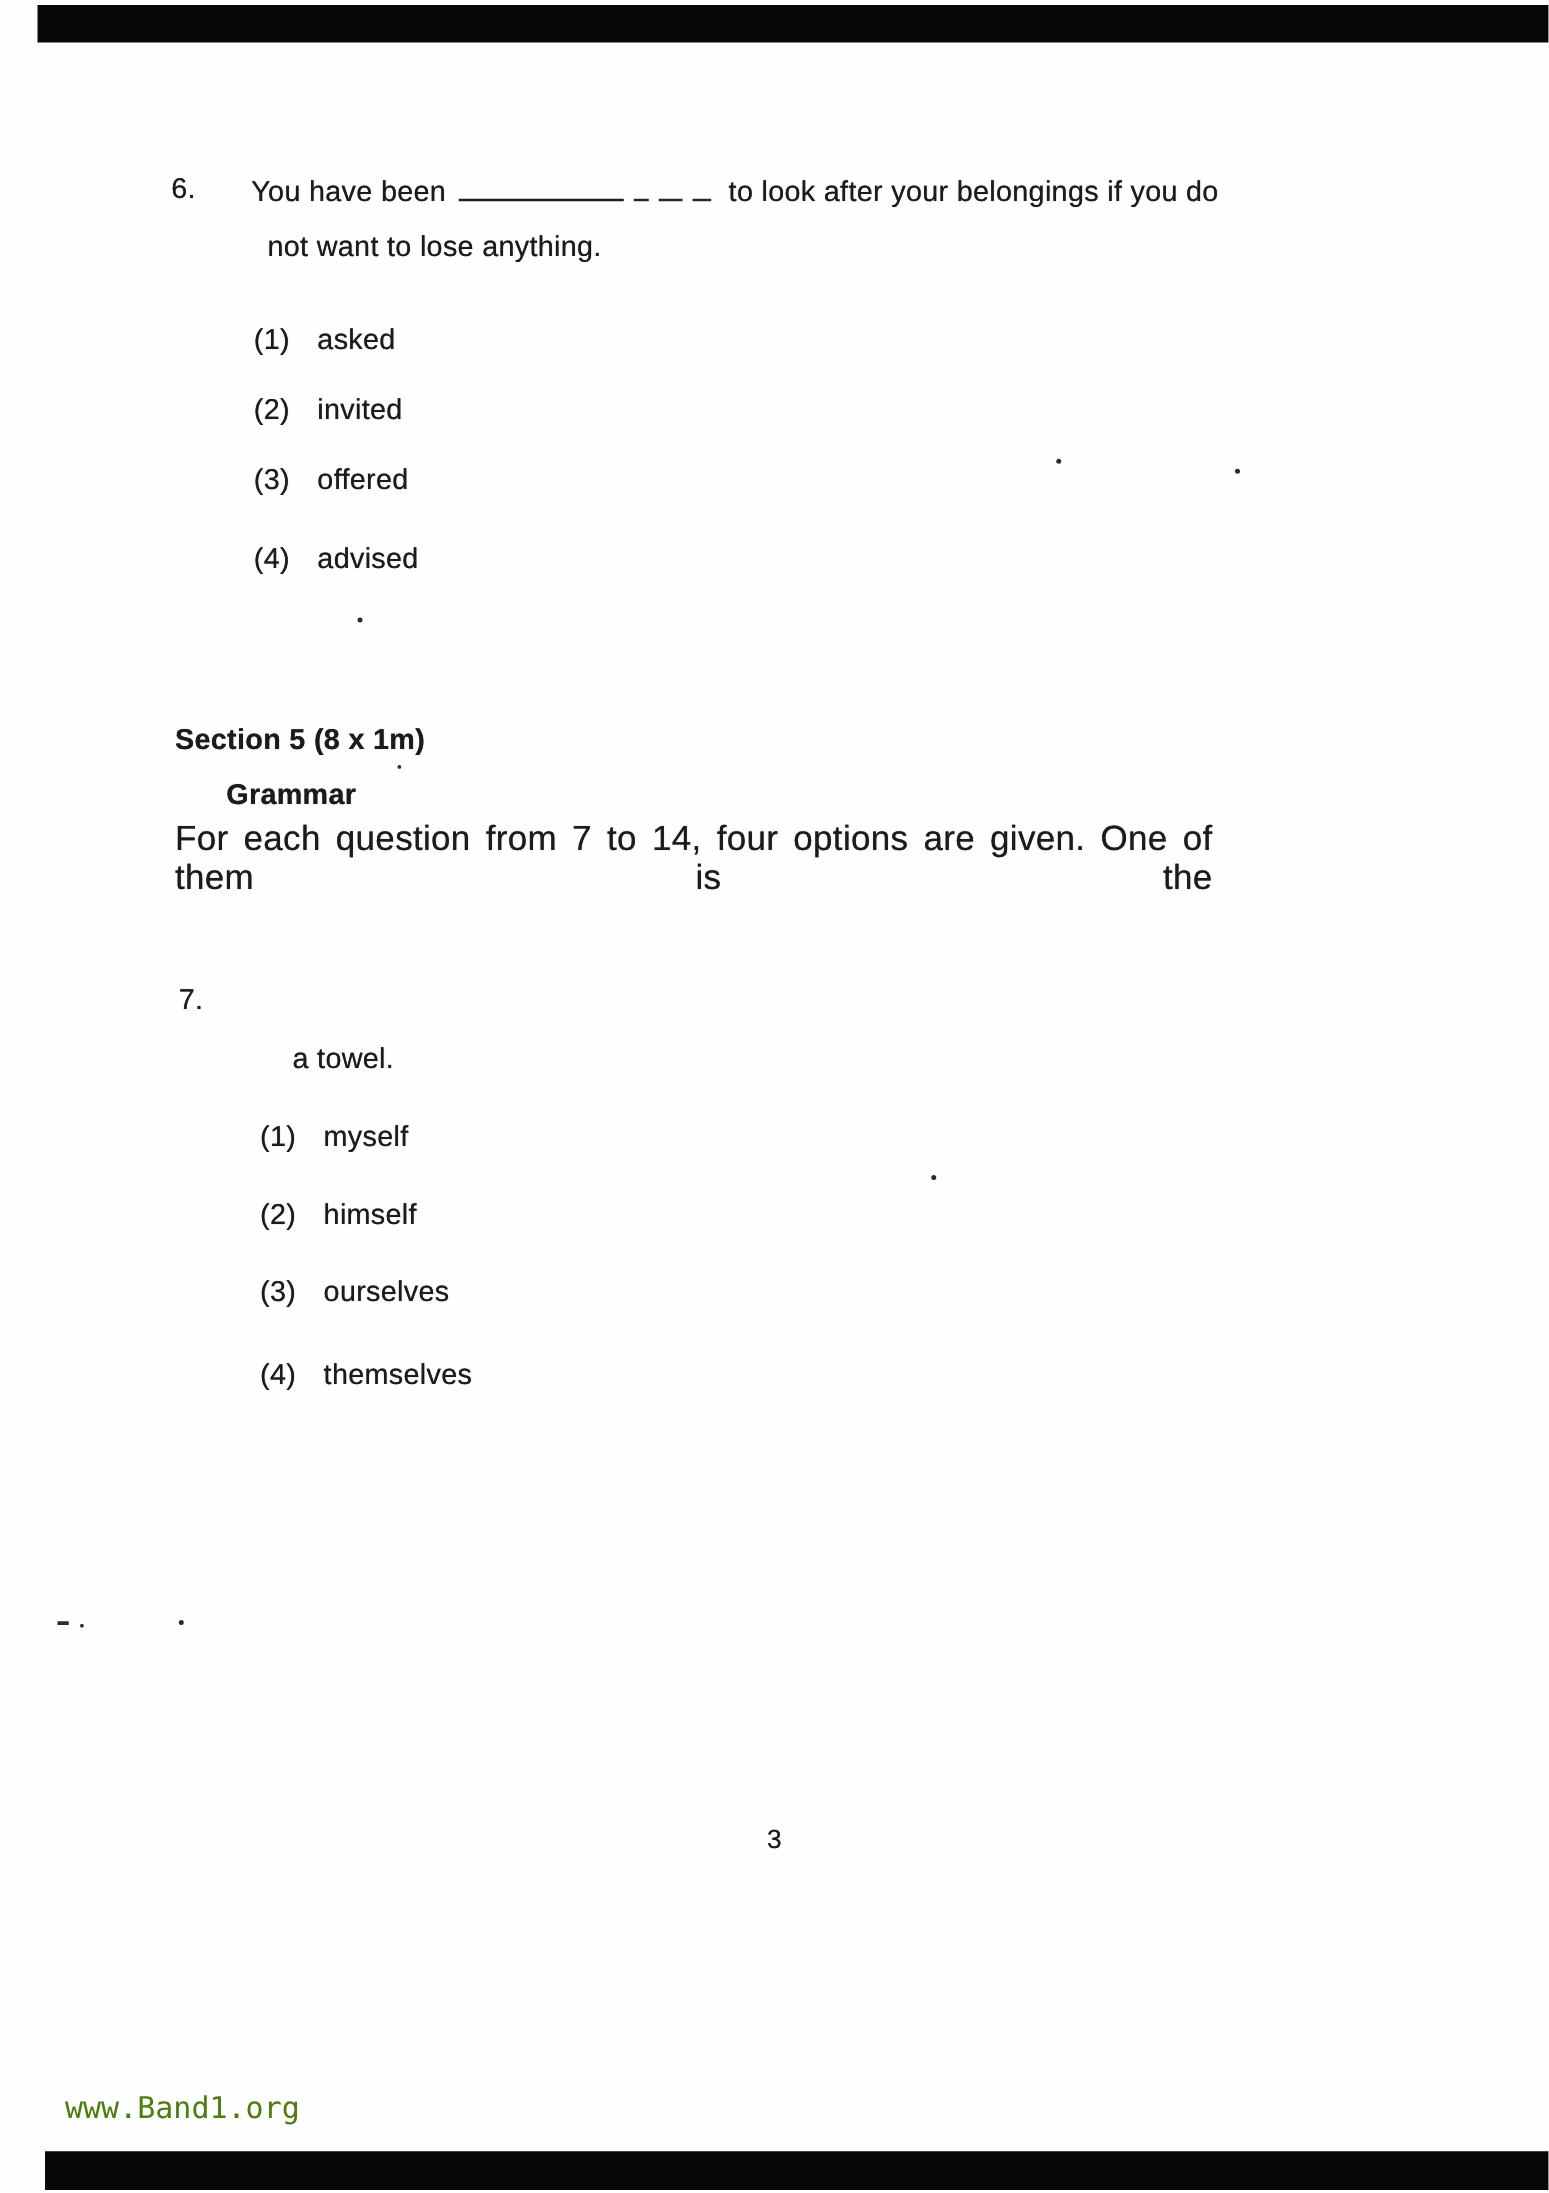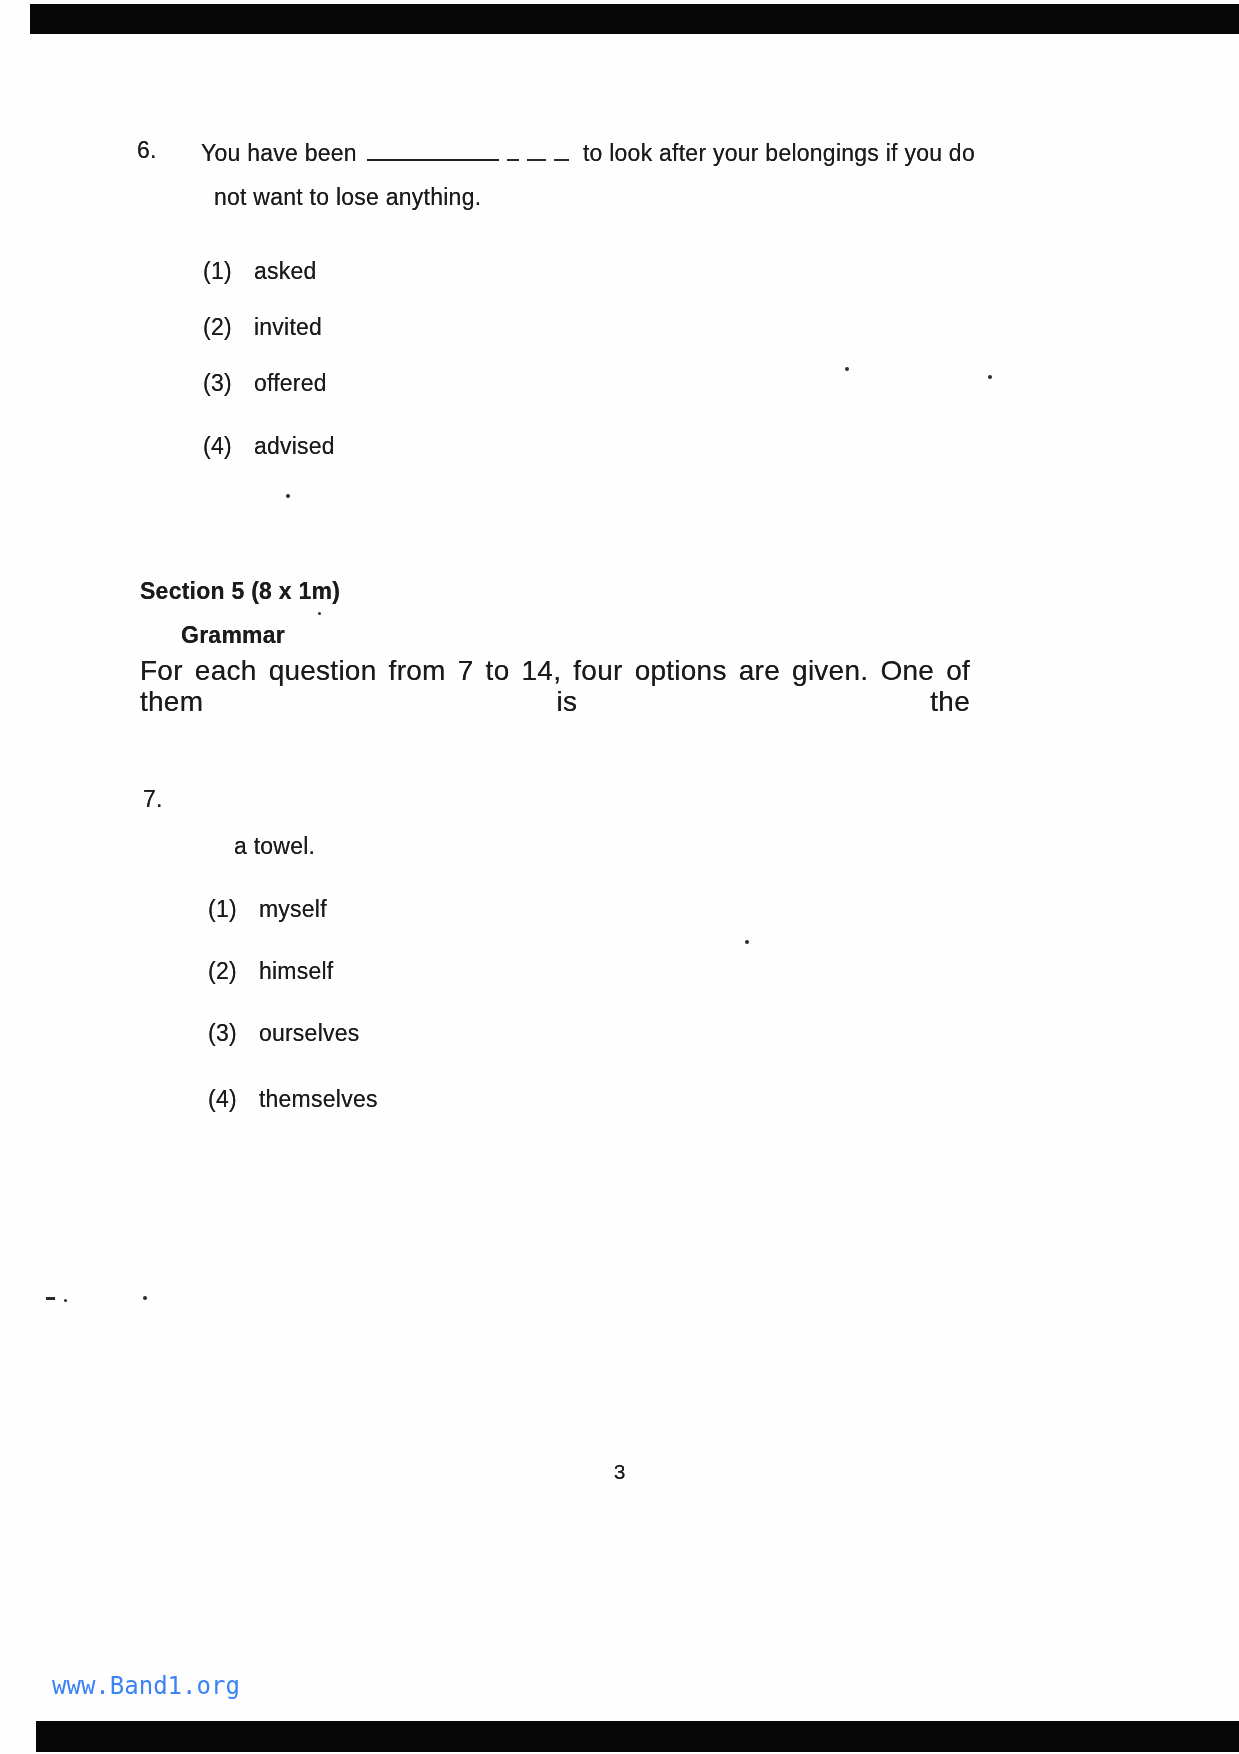--- a/index.html
+++ b/index.html
@@ -60,21 +60,21 @@
     text-align:center;
     font-size:21px;
     text-shadow:0 0 0.6px rgba(25,25,25,0.85);
   }
   .footer-site{
     position:absolute;
     left:52px;
     top:1672px;
     font-family:"DejaVu Sans Mono", monospace;
     font-size:24px;
-    color:#3b82f6;
+    color:#4d7c0f;
   }
 </style>
 </head>
 <body>
 
 <div class="page">
 
   <div class="edge-bar" style="left:30px;top:4px;width:1209px;height:30px;"></div>
   <div class="edge-bar" style="left:36px;top:1721px;width:1203px;height:31px;"></div>
 

